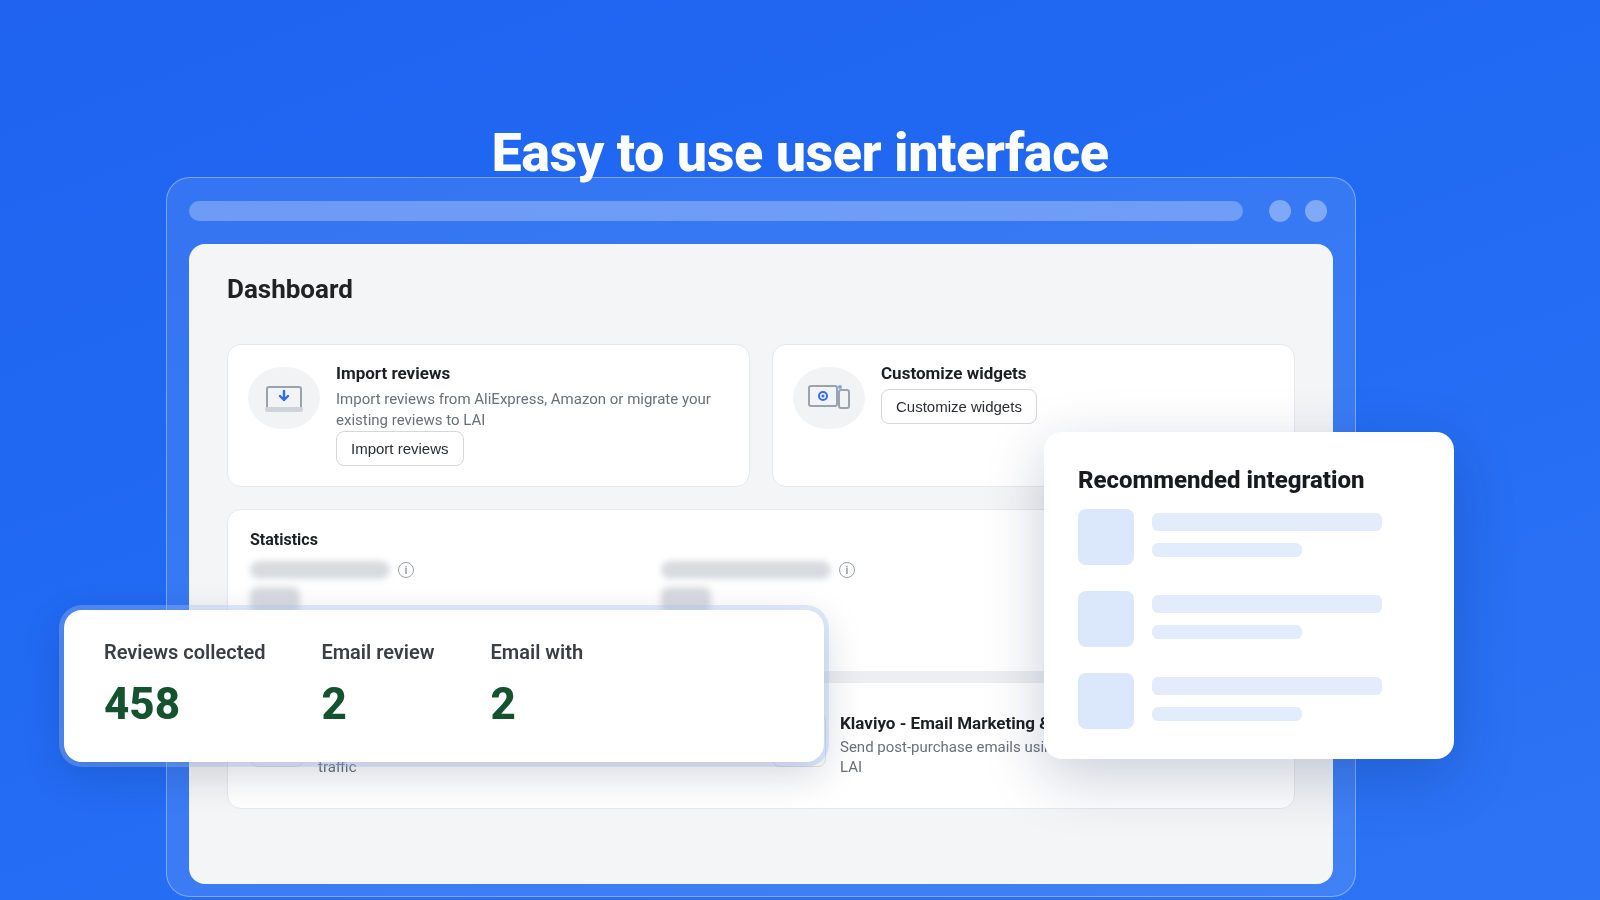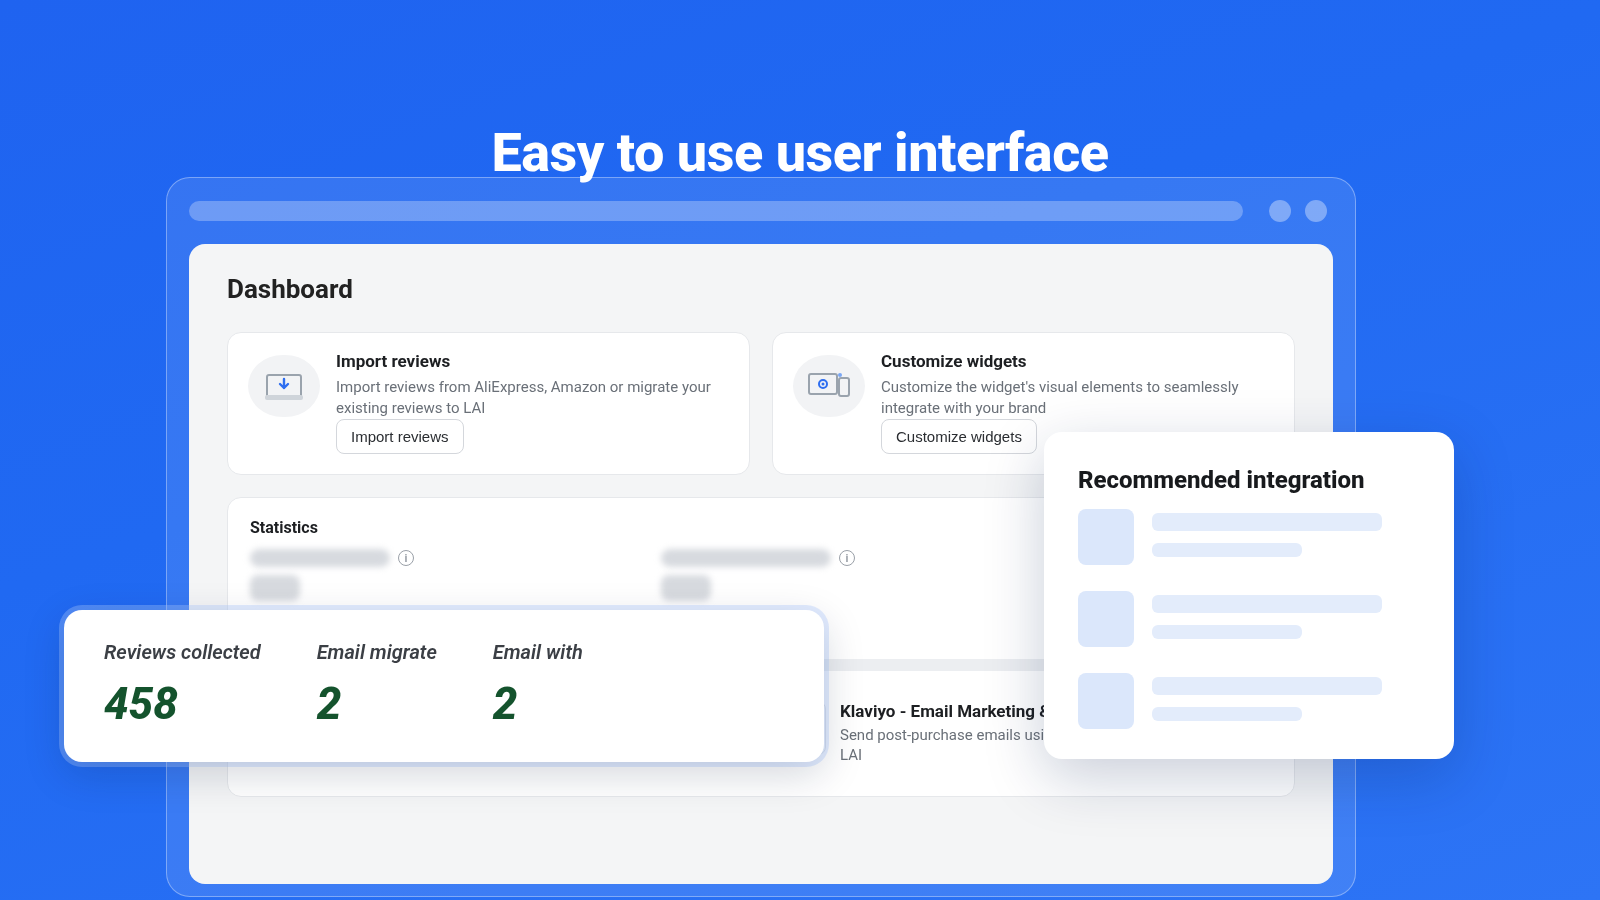--- a/index.html
+++ b/index.html
@@ -52,21 +52,21 @@
 
   .app {
     background: #f4f5f6;
     border-radius: 16px;
     width: 100%;
     height: 640px;
     padding: 30px 38px;
     overflow: hidden;
   }
 
-  .page-title { font-size: 26px; font-weight: 700; color: #222; margin-bottom: 28px; }
+  .page-title { font-size: 26px; font-weight: 700; color: #222; margin-bottom: 40px; }
 
   .cards-row { display:flex; gap: 22px; }
   .card {
     background: #ffffff;
     border: 1px solid #e6e8eb;
     border-radius: 14px;
     padding: 18px 20px 20px 20px;
     flex: 1;
     display:flex;
     gap: 16px;
@@ -130,21 +130,20 @@
     position:absolute;
     left: 64px;
     top: 610px;
     width: 760px;
     background:#ffffff;
     border-radius: 18px;
     padding: 30px 36px 32px 40px;
     box-shadow: 0 12px 40px rgba(12, 28, 60, 0.18), 0 0 0 5px rgba(171,201,255,0.35);
     display:flex;
     gap: 56px;
-    font-style: italic;
   }
   .pop-col .pop-label { font-size:20px; font-weight:600; color:#3b3f45; margin-bottom:14px;}
   .pop-col .pop-val { font-size:44px; font-weight:800; color:#14532d;}
 
   
   .pop-reco {
     position:absolute;
     left: 1044px;
     top: 432px;
     width: 410px;
@@ -203,21 +202,20 @@
           <svg width="44" height="32" viewBox="0 0 44 32">
             <rect x="2" y="4" width="28" height="20" rx="2" fill="none" stroke="#9aa3ad" stroke-width="2"></rect>
             <rect x="32" y="8" width="10" height="18" rx="2" fill="none" stroke="#9aa3ad" stroke-width="2"></rect>
             <circle cx="16" cy="14" r="4" fill="none" stroke="#2e6ef0" stroke-width="2"></circle>
             <circle cx="16" cy="14" r="1.5" fill="#2e6ef0"></circle>
             <circle cx="33" cy="5" r="2" fill="#7aa7f5"></circle>
           </svg>
         </div>
         <div class="card-body">
           <h3>Customize widgets</h3>
-          <p><span>Customize the widget's visual elements to seamlessly integrate with your brand</span></p>
           <button class="btn">Customize widgets</button>
         </div>
       </div>
     </div>
 
     <div class="stats-card">
       <div class="stats-title">Statistics</div>
       <div class="stats-row">
         <div class="stat-col">
           <div class="stat-label-row">
@@ -273,21 +271,21 @@
     </div>
   </div>
 </div>
 
 <div class="pop-stats">
   <div class="pop-col">
     <div class="pop-label">Reviews collected</div>
     <div class="pop-val">458</div>
   </div>
   <div class="pop-col">
-    <div class="pop-label">Email migrate</div>
+    <div class="pop-label">Email review</div>
     <div class="pop-val">2</div>
   </div>
   <div class="pop-col">
     <div class="pop-label">Email with</div>
     <div class="pop-val">2</div>
   </div>
 </div>
 
 <div class="pop-reco">
   <h3>Recommended integration</h3>

